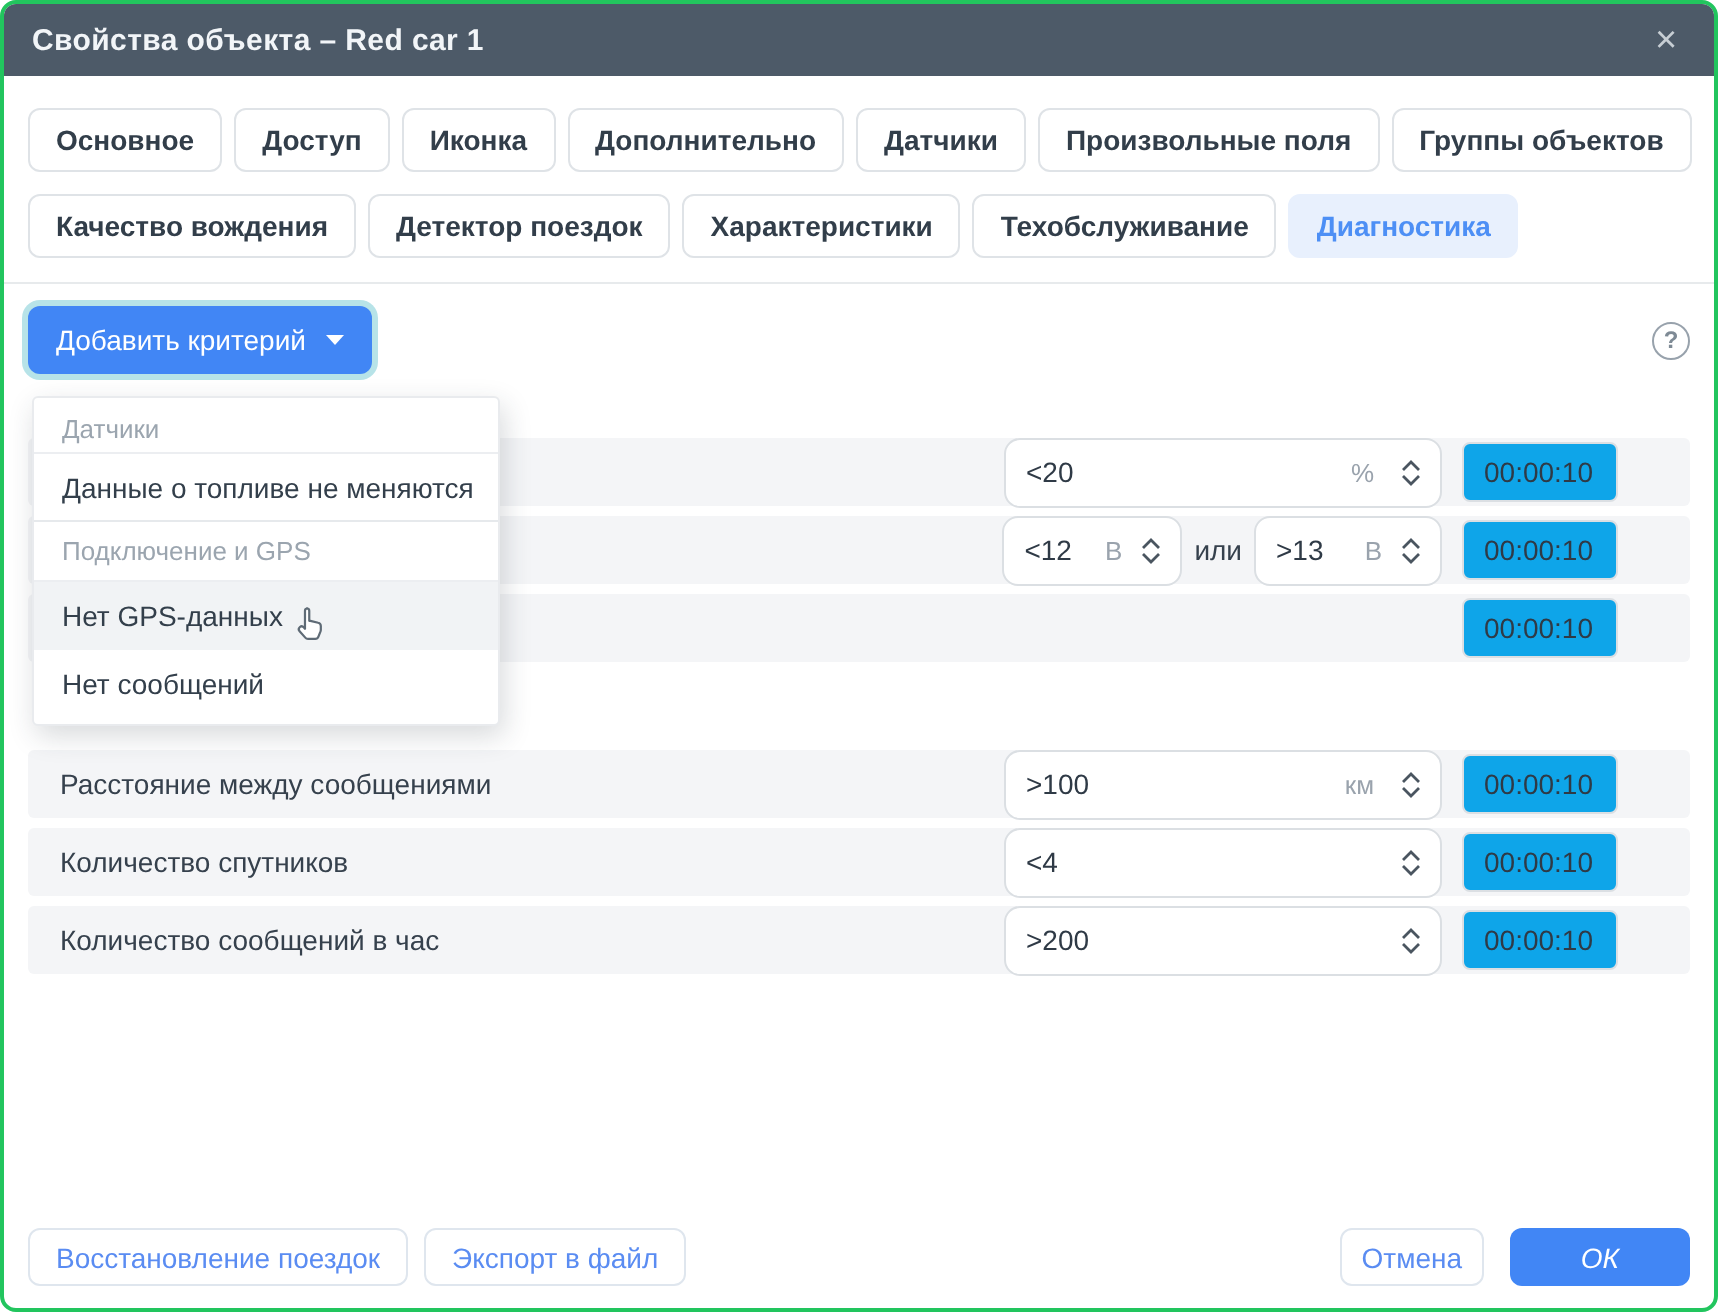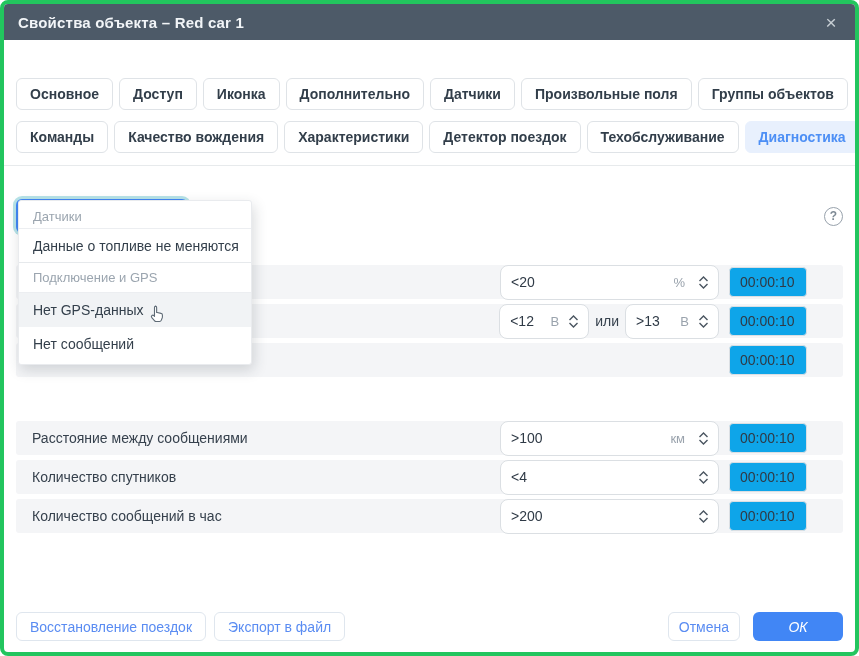--- a/index.html
+++ b/index.html
@@ -1,22 +1,22 @@
 <!DOCTYPE html>
 <html><head>
 <meta charset="utf-8">
 <style>
   * { box-sizing: border-box; margin: 0; padding: 0; }
   html,body { width: 859px; height: 656px; background: #fff; }
   body { font-family: "Liberation Sans", sans-serif; }
 
   .dialog{
     position: relative; width: 859px; height: 656px;
-    border: 4px solid #22c55e; border-radius: 8px; overflow: hidden;
-    background: #fff; display: flex; flex-direction: column; gap: 22px;
+    border: 2px solid #22c55e; border-radius: 8px; overflow: hidden;
+    background: #fff; display: flex; flex-direction: column;
   }
 
   
   .titlebar{
     flex: 0 0 36px; height: 36px; background: #4d5a68;
     display: flex; align-items: center; padding: 0 14px;
   }
   .title{ color: #f2f5f8; font-size: 15px; font-weight: 700; letter-spacing: .2px; }
   .close{
     margin-left: auto; color: #c7ced4; font-size: 19px; line-height: 1;
@@ -126,24 +126,23 @@
     <div class="tab-row">
       <button class="tab">Основное</button>
       <button class="tab">Доступ</button>
       <button class="tab">Иконка</button>
       <button class="tab">Дополнительно</button>
       <button class="tab">Датчики</button>
       <button class="tab">Произвольные поля</button>
       <button class="tab">Группы объектов</button>
     </div>
     <div class="tab-row">
-      <button class="tab">Команды</button>
       <button class="tab">Качество вождения</button>
+      <button class="tab">Детектор поездок</button>
       <button class="tab">Характеристики</button>
-      <button class="tab">Детектор поездок</button>
       <button class="tab">Техобслуживание</button>
       <button class="tab active">Диагностика</button>
     </div>
   </div>
 
   <div class="content">
 
     <div class="toolbar">
       <button class="btn-add">
         <span>Добавить критерий</span>

